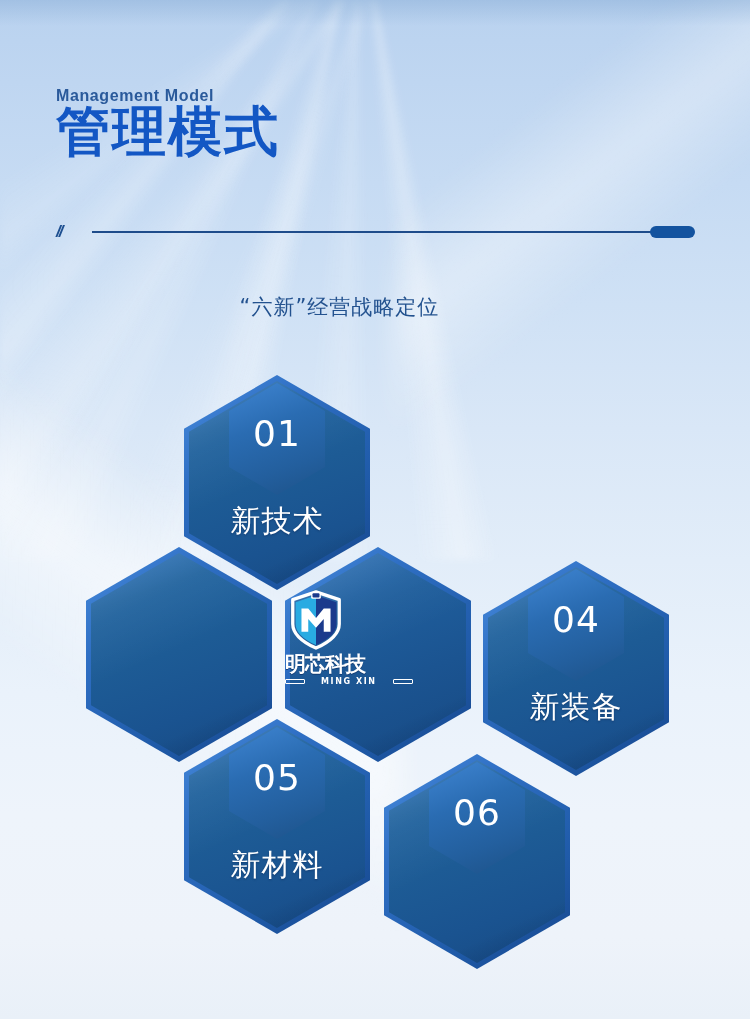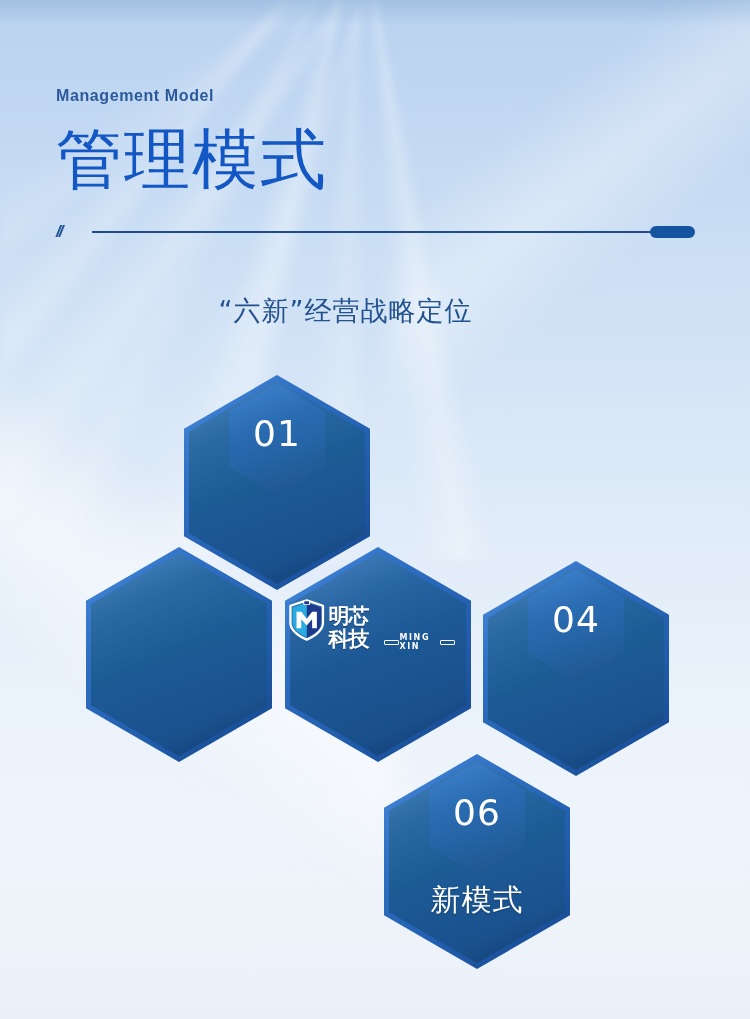--- a/index.html
+++ b/index.html
@@ -91,22 +91,22 @@
 
   
   .header { position:absolute; left:56px; top:88px; }
 
   .eyebrow {
     font-size:16px; font-weight:700; letter-spacing:.6px;
     color:#2a5a9b;
     line-height:1;
   }
   .title-cn {
-    margin-top:21px;
-    font-size:66px; font-weight:400; letter-spacing:2px;
+    margin-top:0;
+    font-size:54px; font-weight:700; letter-spacing:2px;
     color:#1357c4;
     line-height:1.05;
     font-family:"DejaVu Sans","Liberation Sans",sans-serif;
   }
 
   .divider { position:absolute; left:56px; top:222px; width:640px; height:20px; }
   .slashes {
     position:absolute; left:0; top:0; width:22px; height:20px;
     color:#1d4f90; font-size:17px; font-weight:700; font-style:italic;
     line-height:20px; letter-spacing:-2px;
@@ -114,23 +114,23 @@
   .dline {
     position:absolute; left:36px; top:9px; width:566px; height:2px;
     background:#1e4c8b;
   }
   .dcap {
     position:absolute; left:594px; top:4px; width:45px; height:12px;
     background:#13539f; border-radius:6px;
   }
 
   .subtitle {
-    position:absolute; left:18px; top:293px; width:655px;
+    position:absolute; left:12px; top:293px; width:655px;
     text-align:center;
-    font-size:27px; font-weight:500; letter-spacing:1px;
+    font-size:21px; font-weight:500; letter-spacing:1px;
     color:#23528f;
     font-family:"DejaVu Sans","Liberation Sans",sans-serif;
   }
 
   
   .comb { position:absolute; left:0; top:0; width:750px; height:1019px; }
 
   .hex {
     position:absolute;
     width:186px; height:215px;
@@ -188,34 +188,34 @@
     font-family:"DejaVu Sans","Liberation Sans",sans-serif;
     text-shadow:0 1px 2px rgba(0,20,60,.35);
   }
 
   
   .hex.center .body {
     background:linear-gradient(160deg, #2a6fb6 0%, #1f5e9c 30%, #1b5491 62%, #174a84 100%);
   }
   .logo-wrap {
     position:absolute; left:0; right:16px; top:42px;
-    display:flex; flex-direction:row; align-items:flex-end;
+    display:flex; flex-direction:column; align-items:flex-start;
   }
   .logo-mark { width:62px; height:62px; }
   .logo-cn {
     margin-top:2px;
     font-size:21px; font-weight:700; letter-spacing:-1px; color:#fff;
     font-family:"DejaVu Sans","Liberation Sans",sans-serif;
     line-height:1.1;
     text-shadow:0 1px 0 rgba(10,40,90,.6);
   }
   .logo-banner {
     position:relative;
     margin-top:1px;
-    display:flex; align-items:center; gap:0;
+    display:flex; align-items:center; gap:16px;
   }
   .logo-banner .bar {
     width:20px; height:5px; border:1.4px solid #fff; border-radius:1px;
   }
   .logo-en {
     font-size:8px; font-weight:700; letter-spacing:1.6px; color:#fff;
     font-family:"DejaVu Sans","Liberation Sans",sans-serif;
   }
 </style>
 </head>
@@ -245,20 +245,21 @@
   <div class="comb">
 
     <div class="hex" style="left:184px; top:375px;">
       <div class="rim"></div>
       <div class="body"></div>
       <div class="sheen"></div>
       <div class="edge-dark"></div>
       <div class="numhex">
         <span class="num">01</span>
       </div>
+      <div class="label">新技术</div>
     </div>
 
 
     <div class="hex" style="left:86px; top:547px;">
       <div class="rim"></div>
       <div class="body"></div>
       <div class="sheen"></div>
       <div class="edge-dark"></div>
     </div>
 
@@ -287,28 +288,38 @@
     </div>
 
     <div class="hex" style="left:483px; top:561px;">
       <div class="rim"></div>
       <div class="body"></div>
       <div class="sheen"></div>
       <div class="edge-dark"></div>
       <div class="numhex">
         <span class="num">04</span>
       </div>
-    </div>
-
+      <div class="label">新装备</div>
+    </div>
+
+    <div class="hex" style="left:184px; top:719px;">
+      <div class="rim"></div>
+      <div class="body"></div>
+      <div class="sheen"></div>
+      <div class="edge-dark"></div>
+      <div class="numhex">
+        <span class="num">05</span>
+      </div>
+      <div class="label">新材料</div>
+    </div>
 
     <div class="hex" style="left:384px; top:754px;">
       <div class="rim"></div>
       <div class="body"></div>
       <div class="sheen"></div>
       <div class="edge-dark"></div>
       <div class="numhex">
         <span class="num">06</span>
       </div>
-      <div class="label">新模式</div>
     </div>
 
   </div>
 </div>
 
 </body></html>

